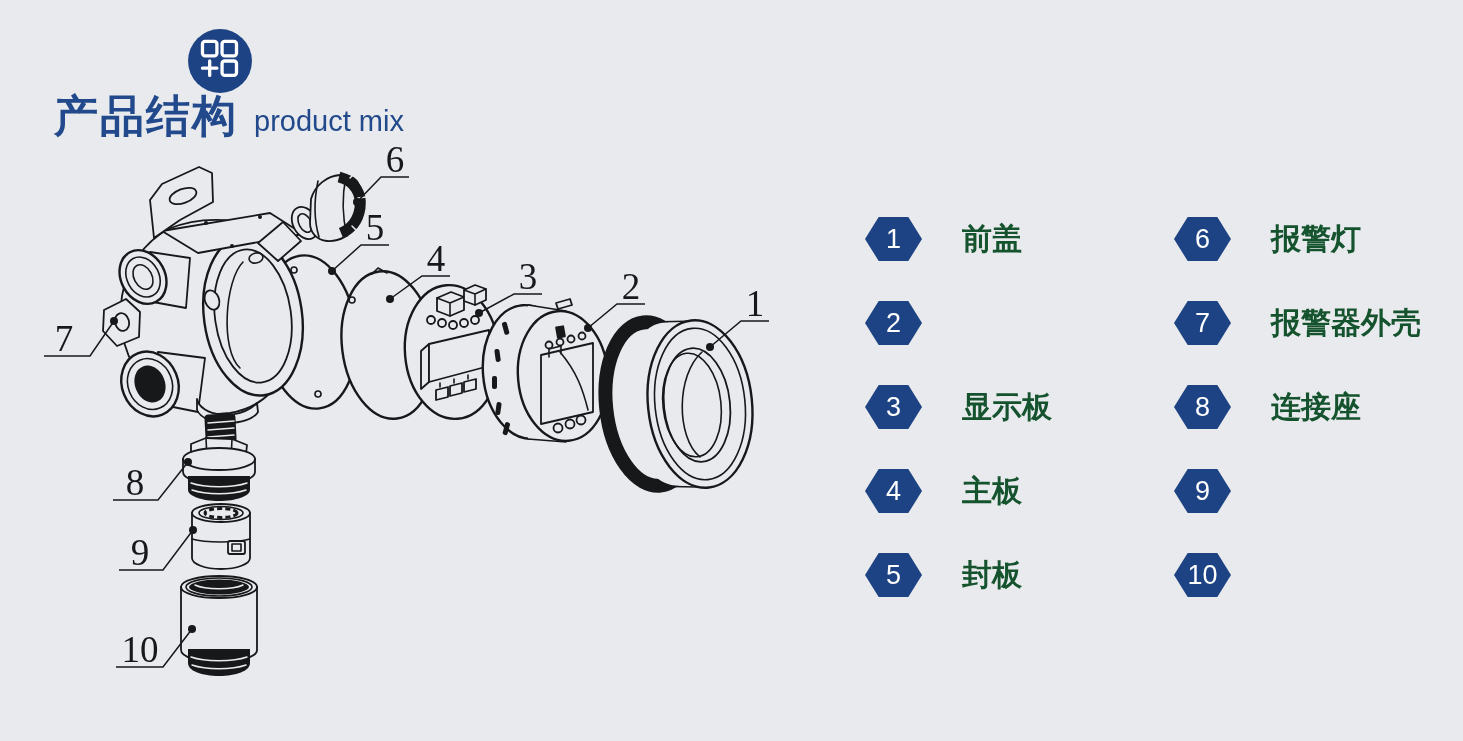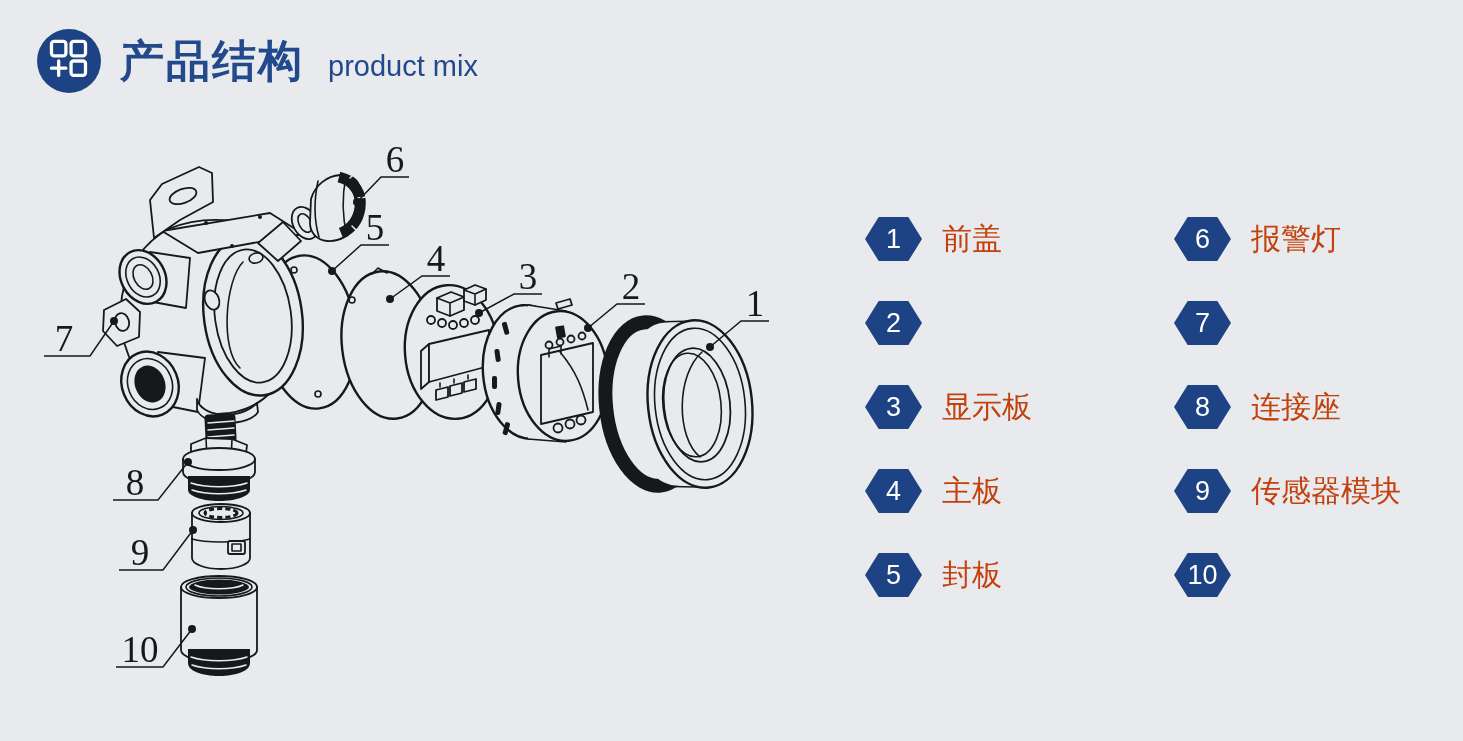--- a/index.html
+++ b/index.html
@@ -1,35 +1,35 @@
 <!DOCTYPE html>
 <html><head>
 <meta charset="utf-8">
 <style>
   html,body{margin:0;padding:0;}
   body{font-family:"Liberation Sans",sans-serif;background:#e8eaed;}
   .stage{position:relative;width:1463px;height:741px;background:#e8eaed;overflow:hidden;}
 
   
-  .header{position:absolute;left:36px;top:28px;display:flex;align-items:center;}
+  .header{position:absolute;left:36px;top:28px;display:flex;align-items:center;flex-direction:column;}
   .header-icon{width:66px;height:66px;flex:0 0 auto;}
   .title-block{display:flex;align-items:baseline;margin-left:18px;}
   .title-zh{font-size:44px;font-weight:700;color:#21498b;letter-spacing:2px;line-height:1;}
-  .title-en{font-size:29px;font-weight:400;color:#21498b;margin-left:24px;line-height:1;}
+  .title-en{font-size:29px;font-weight:400;color:#21498b;margin-left:16px;line-height:1;}
 
   
   .legend-col{position:absolute;top:216px;display:flex;flex-direction:column;gap:38px;}
   .legend-col.left{left:865px;}
   .legend-col.right{left:1174px;}
   .legend-row{display:flex;align-items:center;height:46px;}
   .badge{width:57px;height:46px;background:#1d4384;color:#ffffff;
          clip-path:polygon(0% 50%,24% 2%,76% 2%,100% 50%,76% 98%,24% 98%);
          display:flex;align-items:center;justify-content:center;
          font-size:27px;line-height:1;flex:0 0 auto;}
-  .legend-label{margin-left:20px;font-size:30px;color:#c2410c;white-space:nowrap;}
+  .legend-label{margin-left:40px;font-size:30px;color:#14532d;white-space:nowrap;font-weight:bold;}
 
   
   .drawing{position:absolute;left:0;top:0;width:1463px;height:741px;}
   .f{fill:#e8eaed;stroke:#17181a;stroke-width:1.8;stroke-linejoin:round;stroke-linecap:round;}
   .f2{fill:#e8eaed;stroke:#17181a;stroke-width:2.4;stroke-linejoin:round;}
   .n{fill:none;stroke:#17181a;stroke-width:1.6;stroke-linejoin:round;stroke-linecap:round;}
   .k{fill:#17181a;stroke:none;}
   .w{fill:none;stroke:#e8eaed;stroke-width:1.5;stroke-linecap:round;}
   .cl{fill:none;stroke:#17181a;stroke-width:1.5;}
   .co{font-family:"Liberation Serif",serif;font-size:37px;fill:#17181a;text-anchor:middle;}
@@ -271,32 +271,32 @@
     <div class="legend-row">
       <div class="badge">
           <span>6</span>
         </div>
       <div class="legend-label">报警灯</div>
     </div>
     <div class="legend-row">
       <div class="badge">
           <span>7</span>
         </div>
+      <div class="legend-label">报警器外壳</div>
     </div>
     <div class="legend-row">
       <div class="badge">
           <span>8</span>
         </div>
       <div class="legend-label">连接座</div>
     </div>
     <div class="legend-row">
       <div class="badge">
           <span>9</span>
         </div>
-      <div class="legend-label">传感器模块</div>
     </div>
     <div class="legend-row">
       <div class="badge">
           <span>10</span>
         </div>
     </div>
   </div>
 
 </div>
 

